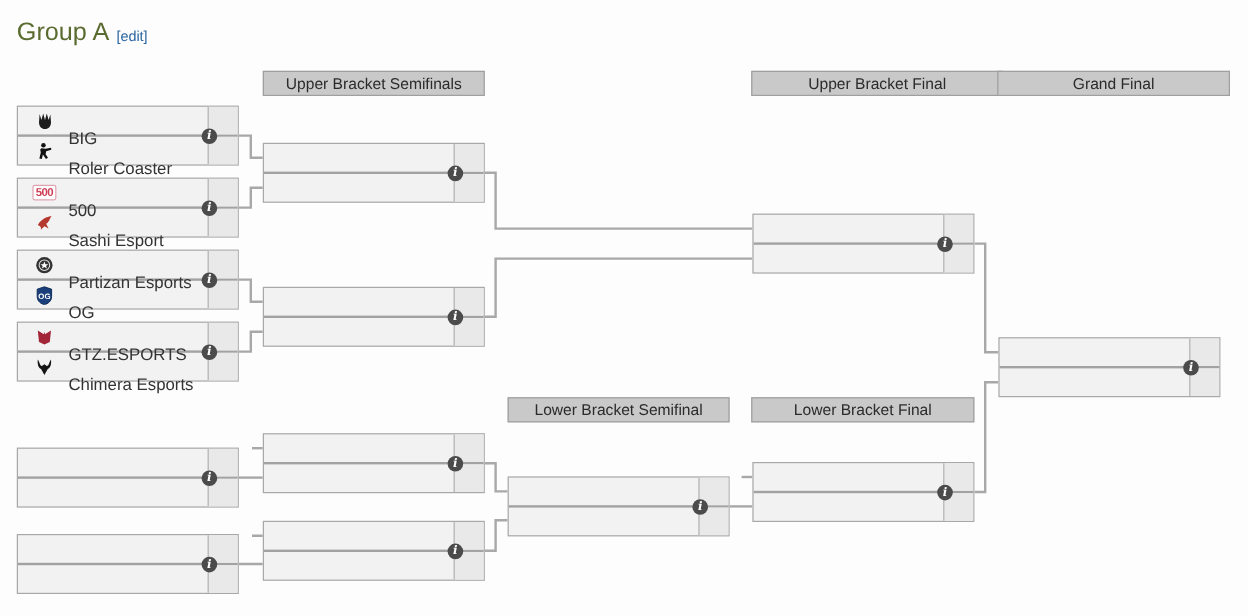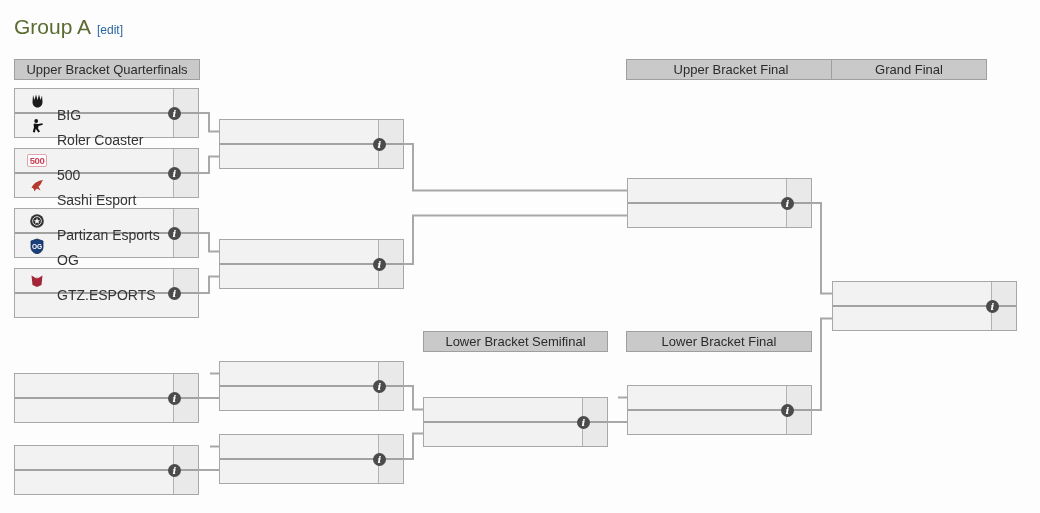--- a/index.html
+++ b/index.html
@@ -5,21 +5,21 @@
   html,body{margin:0;padding:0;background:#fdfdfd;}
   .bracket{position:relative;width:1040px;height:513px;background:#fdfdfd;
     font-family:"Liberation Sans",sans-serif;overflow:hidden;}
   .title{position:absolute;left:14px;top:15px;font-size:21px;color:#5a6b2f;}
   .edit{position:absolute;left:97px;top:23px;font-size:12px;color:#2a65a0;cursor:pointer;text-decoration:none;}
   .rh{position:absolute;height:21px;box-sizing:border-box;background:#c9c9c9;border:1px solid #9f9f9f;
     font-size:13px;line-height:19px;text-align:center;color:#2b2b2b;white-space:nowrap;overflow:hidden;}
   .h-ubqf{left:14px;top:59px;width:186px}
   .h-ubsf{left:219px;top:59px;width:185px}
   .h-ubf{left:626px;top:59px;width:210px}
-  .h-gf{left:831px;top:59px;width:156px}
+  .h-gf{left:831px;top:59px;width:194px}
   .h-lbr1{left:14px;top:331px;width:186px}
   .h-lbqf{left:219px;top:331px;width:194px}
   .h-lbsf{left:423px;top:331px;width:185px}
   .h-lbf{left:626px;top:331px;width:186px}
   .match{position:absolute;width:185px;height:50px;box-sizing:border-box;
     background:#f2f2f2;border:1px solid #a8a8a8;}
   .p-ubqf1{left:14px;top:88px}  .p-ubqf2{left:14px;top:148px}
   .p-ubqf3{left:14px;top:208px} .p-ubqf4{left:14px;top:268px}
   .p-ubsf1{left:219px;top:119px}.p-ubsf2{left:219px;top:239px}
   .p-ubf{left:627px;top:178px}  .p-gf{left:832px;top:281px}
@@ -40,21 +40,21 @@
     font-weight:bold;font-size:9.5px;line-height:11px;padding:0 1.5px;border-radius:2px;letter-spacing:-0.5px;}
 </style>
 </head>
 <body>
 
 <div class="bracket">
 
   <span class="title">Group A</span>
   <a class="edit">[edit]</a>
 
-  <div class="rh h-ubqf">Upper Bracket Quarterfinals</div>
+  <div class="rh h-ubsf">Upper Bracket Semifinals</div>
   <div class="rh h-ubf">Upper Bracket Final</div>
   <div class="rh h-gf">Grand Final</div>
   <div class="rh h-lbsf">Lower Bracket Semifinal</div>
   <div class="rh h-lbf">Lower Bracket Final</div>
 
   <svg class="lines" width="1040" height="513">
     <g stroke="#a8a8a8" stroke-width="2" fill="none">
       <path d="M199 113 H209 V131.5 H219"></path>
       <path d="M199 173 H209 V156.5 H219"></path>
       <path d="M199 233 H209 V251.5 H219"></path>
@@ -149,20 +149,29 @@
     <div class="trow">
       <span class="tlogo">
         <svg viewBox="0 0 16 16" width="16" height="16">
             <path d="M2.5 2.5 L7.5 5.5 L8 3.5 L8.5 5.5 L13.5 2.5 L12.5 12 L8 14 L3.5 12 Z" fill="#a32638"></path>
           </svg>
       </span>
       <span class="tname">GTZ.ESPORTS</span>
       <span class="tscore"></span>
     </div>
     <div class="mdiv"></div>
+    <div class="trow">
+      <span class="tlogo">
+        <svg viewBox="0 0 16 16" width="16" height="16">
+            <path d="M2.5 1.5 C4.5 4.5 4 6.5 6 7 L8 5.5 L10 7 C12 6.5 11.5 4.5 13.5 1.5 C14 5.5 13 8.5 10.8 9.5 L8 14.5 L5.2 9.5 C3 8.5 2 5.5 2.5 1.5 Z" fill="#161616"></path>
+          </svg>
+      </span>
+      <span class="tname">Chimera Esports</span>
+      <span class="tscore"></span>
+    </div>
     <span class="info">i</span>
   </div>
 
   <div class="match p-ubsf1">
     <div class="trow">
         <span class="tname"></span>
         <span class="tscore"></span>
       </div>
     <div class="mdiv"></div>
     <div class="trow">

